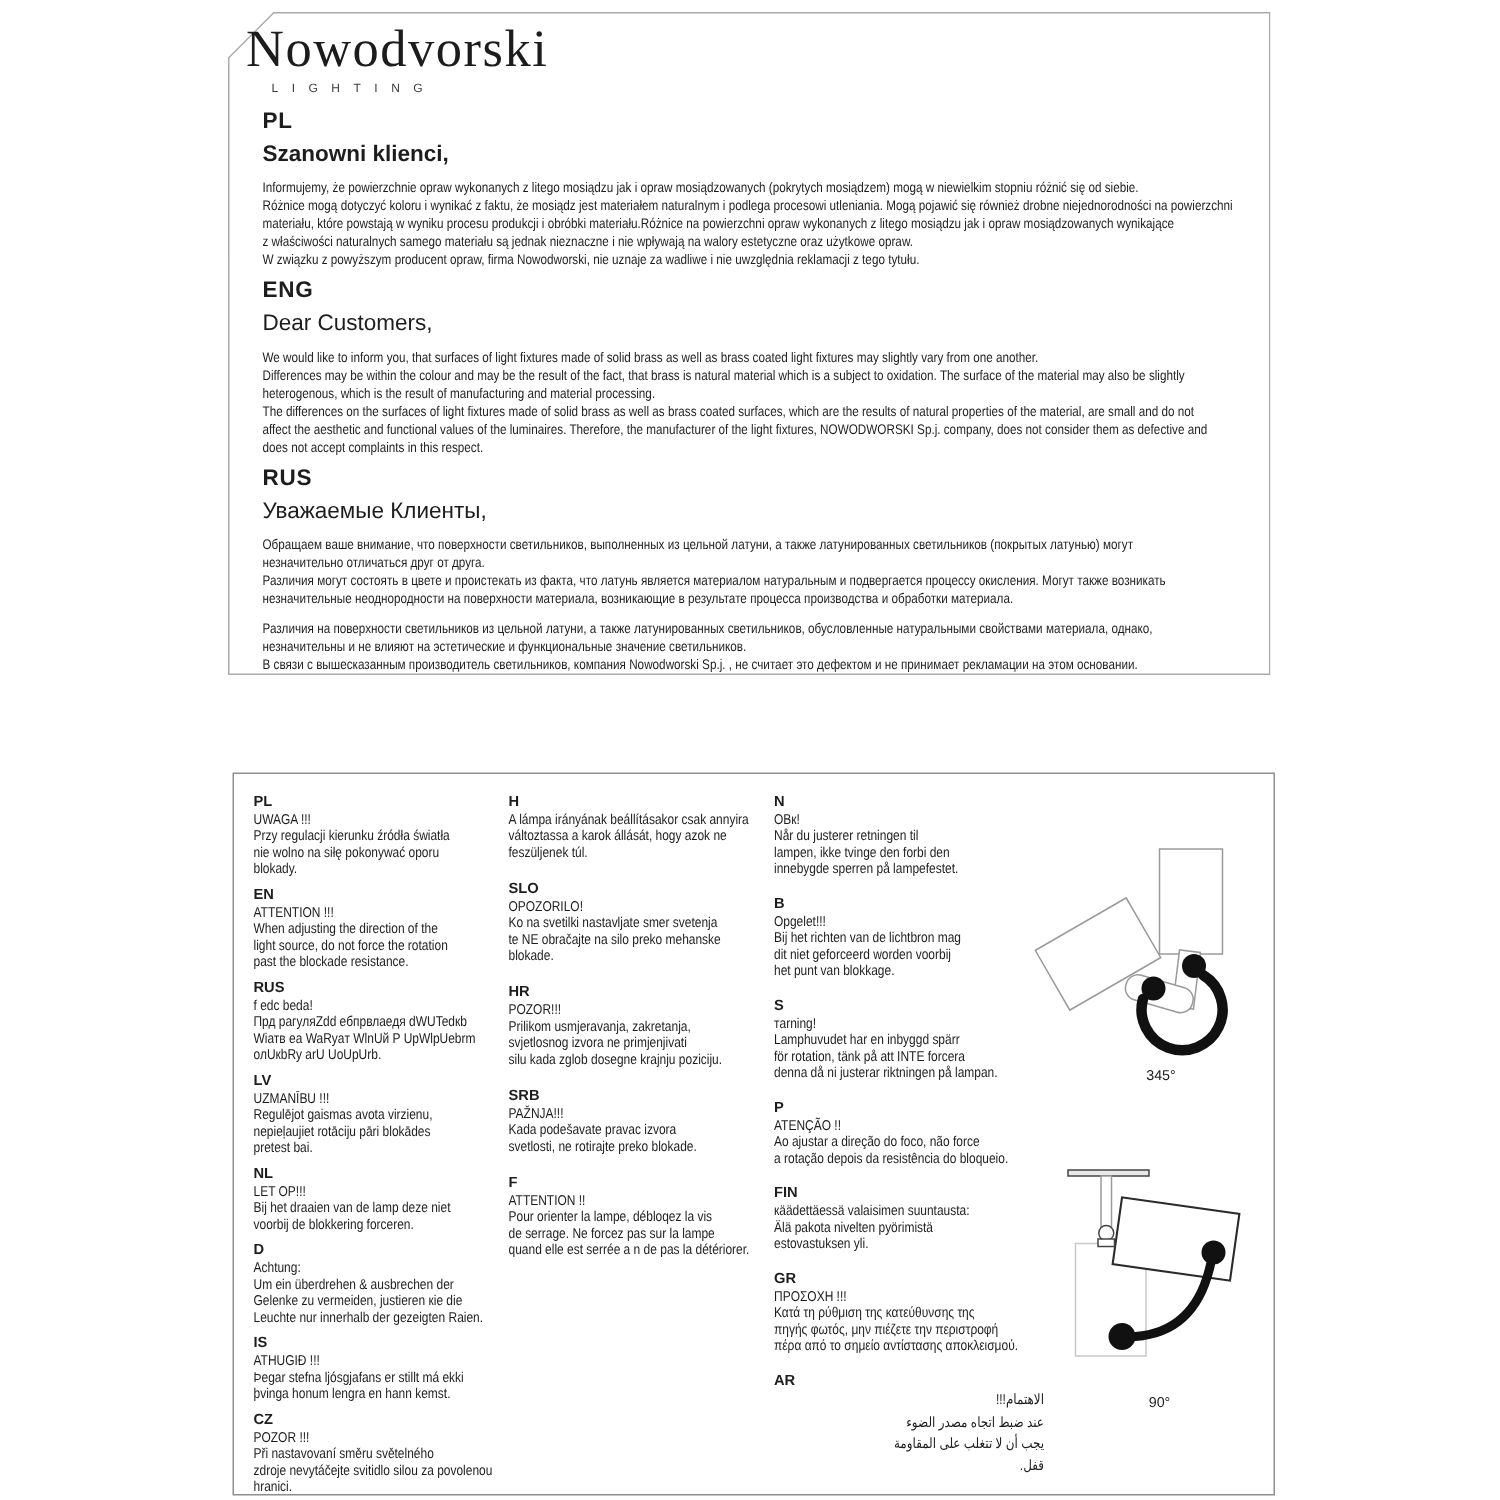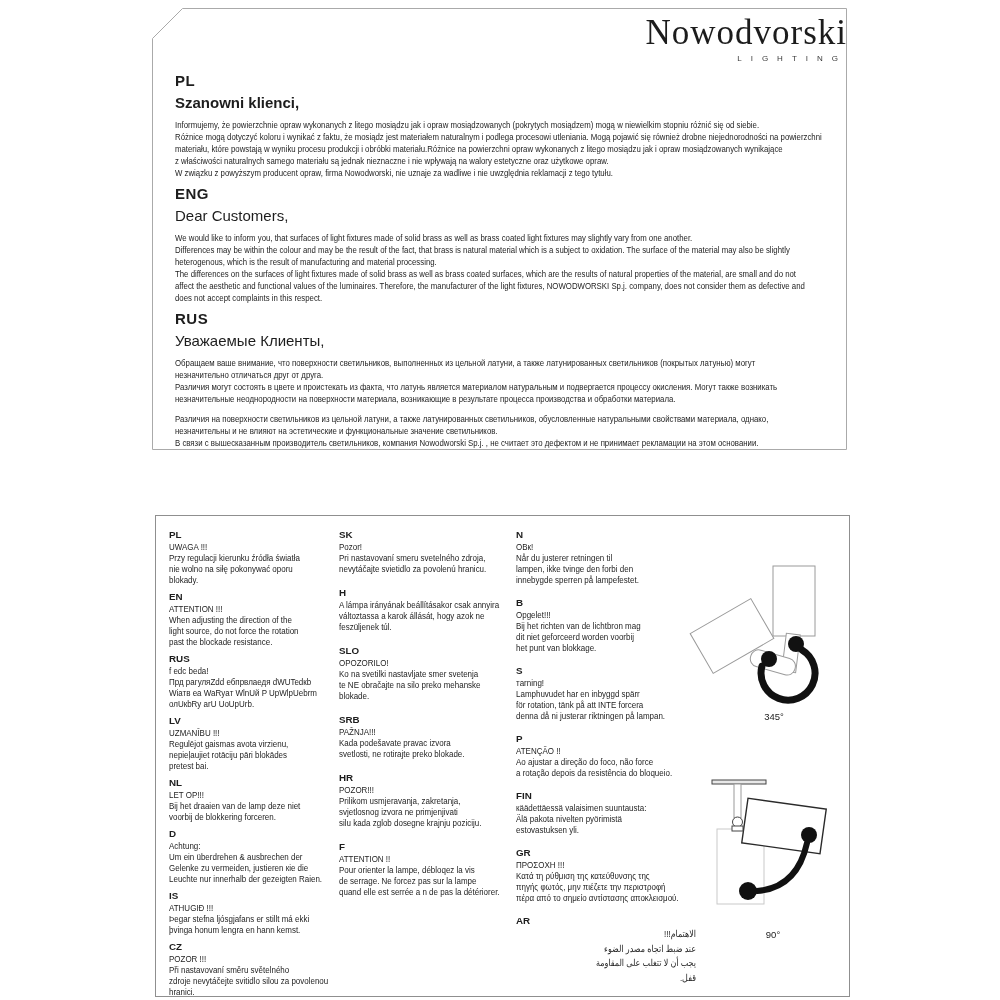--- a/index.html
+++ b/index.html
@@ -5,21 +5,21 @@
   html,body{margin:0;padding:0}
   body{
     width:1000px;height:1000px;background:#ffffff;overflow:hidden;
     font-family:"Liberation Sans",sans-serif;color:#1d1d1d;position:relative;
   }
   .page{position:absolute;background:transparent}
 
   
   .page1{left:152px;top:8px;width:695px;height:442px}
   .page1 .border-svg{position:absolute;left:0;top:0}
-  .logo{position:absolute;left:12px;right:0;top:7px;text-align:right}
+  .logo{position:absolute;left:12px;right:0;top:7px;text-align:left}
   .logo-name{font-family:"Liberation Serif",serif;font-size:35px;line-height:1.05;letter-spacing:1px;color:#1c1c1c}
   .logo-sub{font-size:8px;letter-spacing:9px;padding-left:17px;color:#3a3a3a;margin-top:2px}
   .p1-body{position:absolute;left:23px;top:64px;width:662px}
   .p1sec{margin-bottom:6px}
   .h1x{font-size:15px;font-weight:bold;letter-spacing:.5px;line-height:18px;margin-bottom:7px}
   .sal{font-size:15px;line-height:12px;margin-bottom:10px}
   .sal.b{font-weight:bold}
   .p1-para .line{font-size:9.3px;line-height:12px;white-space:nowrap;transform:scaleX(.84);transform-origin:0 50%}
   .p1-para .line:empty{height:8px}
 
@@ -148,50 +148,44 @@
       <div class="sec">
         <div class="code">CZ</div>
         <div class="line">POZOR !!!</div>
         <div class="line">Při nastavovaní směru světelného</div>
         <div class="line">zdroje nevytáčejte svitidlo silou za povolenou</div>
         <div class="line">hranici.</div>
       </div>
     </div>
   <div class="col col2">
       <div class="sec">
-        <div class="code">SK</div>
-        <div class="line">Pozor!</div>
-        <div class="line">Pri nastavovaní smeru svetelného zdroja,</div>
-        <div class="line">nevytáčajte svietidlo za povolenú hranicu.</div>
-      </div>
-      <div class="sec">
         <div class="code">H</div>
         <div class="line">A lámpa irányának beállításakor csak annyira</div>
         <div class="line">változtassa a karok állását, hogy azok ne</div>
         <div class="line">feszüljenek túl.</div>
       </div>
       <div class="sec">
         <div class="code">SLO</div>
         <div class="line">OPOZORILO!</div>
         <div class="line">Ko na svetilki nastavljate smer svetenja</div>
         <div class="line">te NE obračajte na silo preko mehanske</div>
         <div class="line">blokade.</div>
       </div>
       <div class="sec">
-        <div class="code">SRB</div>
-        <div class="line">PAŽNJA!!!</div>
-        <div class="line">Kada podešavate pravac izvora</div>
-        <div class="line">svetlosti, ne rotirajte preko blokade.</div>
-      </div>
-      <div class="sec">
         <div class="code">HR</div>
         <div class="line">POZOR!!!</div>
         <div class="line">Prilikom usmjeravanja, zakretanja,</div>
         <div class="line">svjetlosnog izvora ne primjenjivati</div>
         <div class="line">silu kada zglob dosegne krajnju poziciju.</div>
+      </div>
+      <div class="sec">
+        <div class="code">SRB</div>
+        <div class="line">PAŽNJA!!!</div>
+        <div class="line">Kada podešavate pravac izvora</div>
+        <div class="line">svetlosti, ne rotirajte preko blokade.</div>
       </div>
       <div class="sec">
         <div class="code">F</div>
         <div class="line">ATTENTION !!</div>
         <div class="line">Pour orienter la lampe, débloqez la vis</div>
         <div class="line">de serrage. Ne forcez pas sur la lampe</div>
         <div class="line">quand elle est serrée a n de pas la détériorer.</div>
       </div>
     </div>
   <div class="col col3">

